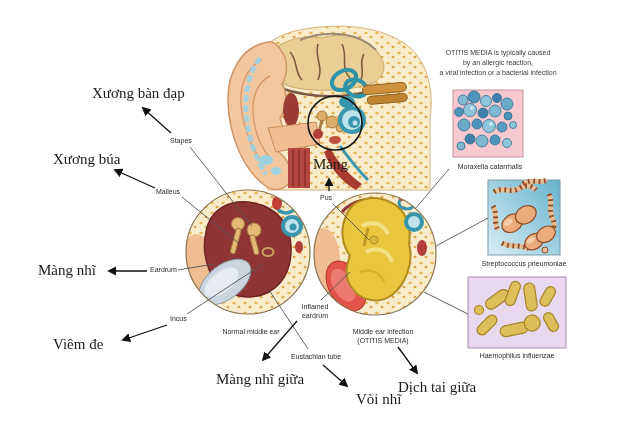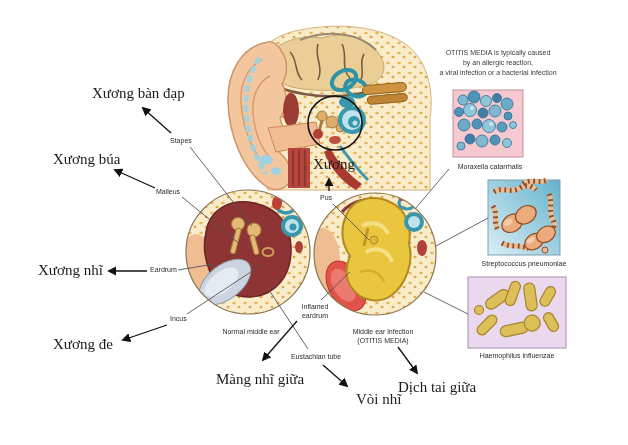--- a/index.html
+++ b/index.html
@@ -244,23 +244,23 @@
 </svg>
 
 <div class="lbl en ctr" id="note" style="left:428px;top:48px;width:140px;">
   <span>OTITIS MEDIA is typically caused</span><br>
   <span>by an allergic reaction,</span><br>
   <span>a viral infection or a bacterial infection</span>
 </div>
 
 <div class="lbl vi" style="left:92px;top:85px;">Xương bàn đạp</div>
 <div class="lbl vi" style="left:53px;top:151px;text-align:center;">Xương búa</div>
-<div class="lbl vi" style="left:38px;top:262px;">Xương nhĩ</div>
-<div class="lbl vi" style="left:53px;top:336px;">Xương đe</div>
-<div class="lbl vi" style="left:313px;top:156px;">Xương</div>
+<div class="lbl vi" style="left:38px;top:262px;">Màng nhĩ</div>
+<div class="lbl vi" style="left:53px;top:336px;">Viêm đe</div>
+<div class="lbl vi" style="left:313px;top:156px;">Màng</div>
 <div class="lbl vi" style="left:216px;top:371px;">Màng nhĩ giữa</div>
 <div class="lbl vi" style="left:356px;top:391px;">Vòi nhĩ</div>
 <div class="lbl vi" style="left:398px;top:379px;">Dịch tai giữa</div>
 
 <div class="lbl en" style="left:170px;top:137px;">Stapes</div>
 <div class="lbl en" style="left:156px;top:188px;">Malleus</div>
 <div class="lbl en" style="left:150px;top:266px;">Eardrum</div>
 <div class="lbl en" style="left:170px;top:315px;">Incus</div>
 <div class="lbl en" style="left:320px;top:194px;">Pus</div>
 <div class="lbl en ctr" style="left:206px;top:327px;width:90px;">Normal middle ear</div>

